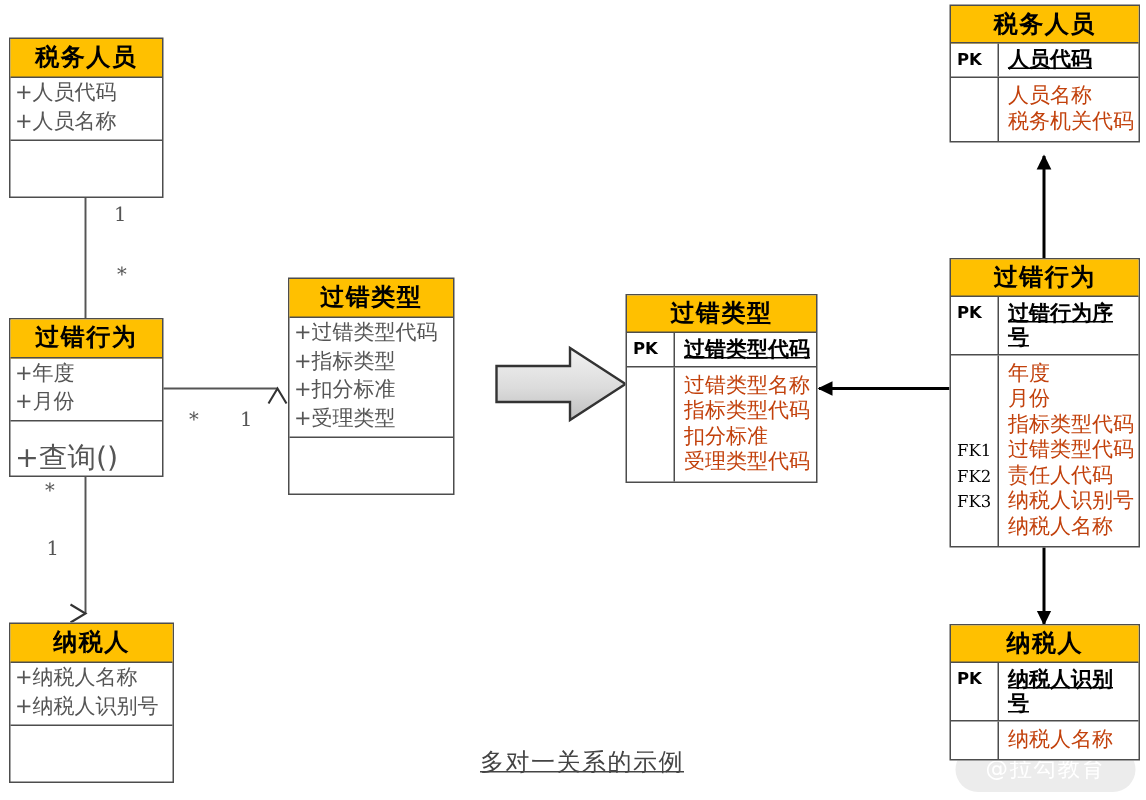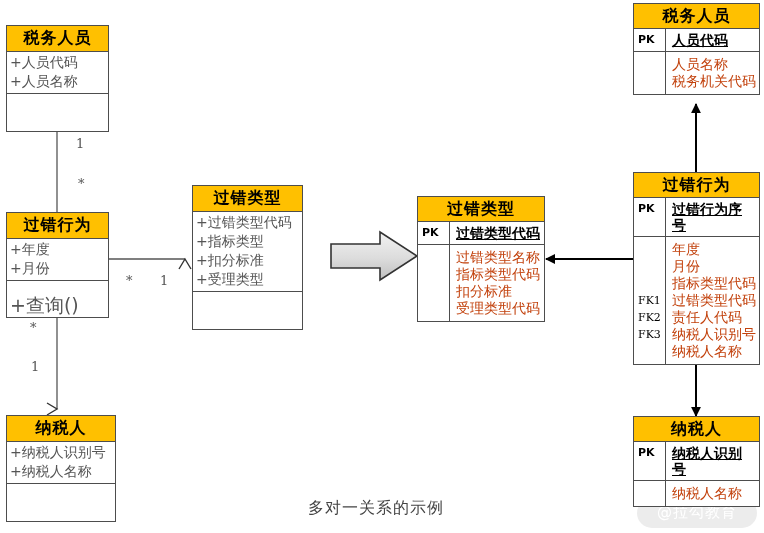--- a/index.html
+++ b/index.html
@@ -224,22 +224,22 @@
       <div>+指标类型</div>
       <div>+扣分标准</div>
       <div>+受理类型</div>
     </div>
     <div class="uml-ops uml-empty"></div>
   </div>
 
   <div class="umlbox" style="left:6px;top:415px;width:110px;">
     <div class="uml-title">纳税人</div>
     <div class="uml-attrs">
+      <div>+纳税人名称</div>
       <div>+纳税人识别号</div>
-      <div>+纳税人名称</div>
     </div>
     <div class="uml-ops uml-empty"></div>
   </div>
 
   <div class="mult" style="left:76px;top:136px;">1</div>
   <div class="mult" style="left:78px;top:176px;">*</div>
   <div class="mult" style="left:126px;top:273px;">*</div>
   <div class="mult" style="left:160px;top:273px;">1</div>
   <div class="mult" style="left:30px;top:320px;">*</div>
   <div class="mult" style="left:31px;top:359px;">1</div>
@@ -323,15 +323,15 @@
         <div class="er-spacer">.</div>
       </div>
       <div class="er-valcol">
         <div>纳税人名称</div>
       </div>
     </div>
   </div>
 
   <div class="watermark" style="left:637px;top:498px;width:120px;height:30px;">@拉勾教育</div>
 
-  <div class="caption" style="left:308px;top:498px;">多对一关系的示例</div>
+  <div class="caption" style="left:320px;top:498px;text-decoration:underline;">多对一关系的示例</div>
 
 </div>
 
 </body></html>

